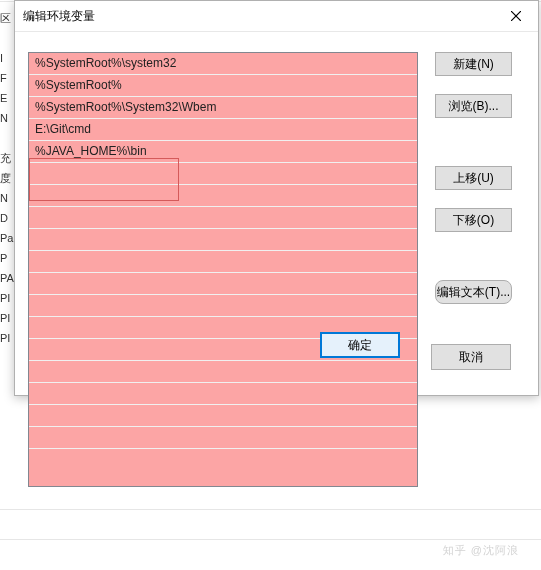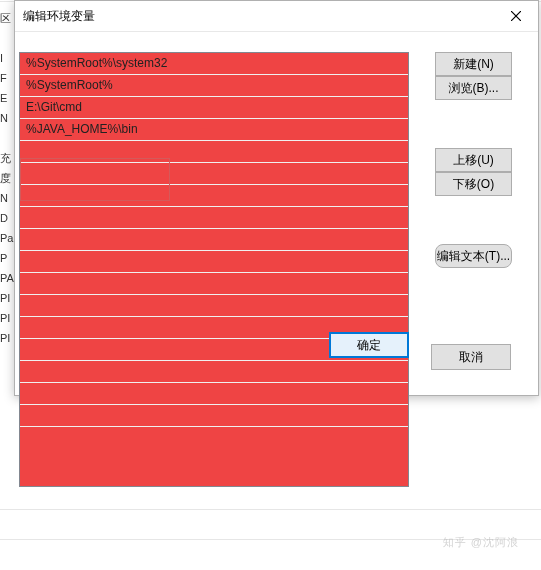--- a/index.html
+++ b/index.html
@@ -67,26 +67,26 @@
     cursor: pointer;
   }
   .close-btn svg { width: 10px; height: 10px; }
   .content {
     position: relative;
     height: calc(100% - 30px);
     box-sizing: border-box;
   }
   .listbox {
     position: absolute;
-    left: 4px;
+    left: 13px;
     top: 20px;
     width: 390px;
     height: 435px;
     border: 1px solid #828790;
-    background: #ef4444;
+    background: #fca5a5;
     box-sizing: border-box;
     overflow: hidden;
   }
   .listrow {
     height: 21px;
     line-height: 21px;
     padding: 0 6px;
     border-bottom: 1px solid #f0f0f0;
     color: #222;
     white-space: nowrap;
@@ -109,40 +109,41 @@
   .btn {
     width: 77px;
     height: 24px;
     border: 1px solid #adadad;
     background: #e1e1e1;
     font-family: inherit;
     font-size: 12px;
     color: #000;
     cursor: pointer;
     padding: 0;
+    margin-bottom: 18px;
     display: block;
     box-sizing: border-box;
   }
   .gap-large { margin-top: 48px; }
   .gap-mid { margin-top: 48px; border-radius: 8px; }
   .footer {
     position: absolute;
     bottom: 14px;
     right: 15px;
     display: flex;
-    gap: 10px;
+    gap: 19px;
   }
   .btn-ok {
     border: 2px solid #0078d7;
     background: #e5f1fb;
   }
   .watermark {
     position: absolute;
     right: 22px;
-    bottom: 20px;
+    bottom: 12px;
     color: rgba(180,180,180,0.6);
     font-size: 11px;
     letter-spacing: 1px;
     pointer-events: none;
     text-align: right;
   }
 </style>
 </head>
 <body>
 
@@ -178,20 +179,21 @@
         <line x1="0" y1="0" x2="10" y2="10" stroke="#000" stroke-width="1.2"></line>
         <line x1="10" y1="0" x2="0" y2="10" stroke="#000" stroke-width="1.2"></line>
       </svg>
     </div>
   </div>
 
   <div class="content">
     <div class="listbox" id="listbox">
         <div class="listrow">%SystemRoot%\system32</div>
         <div class="listrow">%SystemRoot%</div>
+        <div class="listrow">%SystemRoot%\System32\Wbem</div>
         <div class="listrow">E:\Git\cmd</div>
         <div class="listrow">%JAVA_HOME%\bin</div>
         <div class="listrow"></div>
         <div class="listrow"></div>
         <div class="listrow"></div>
         <div class="listrow"></div>
         <div class="listrow"></div>
         <div class="listrow"></div>
         <div class="listrow"></div>
         <div class="listrow"></div>

